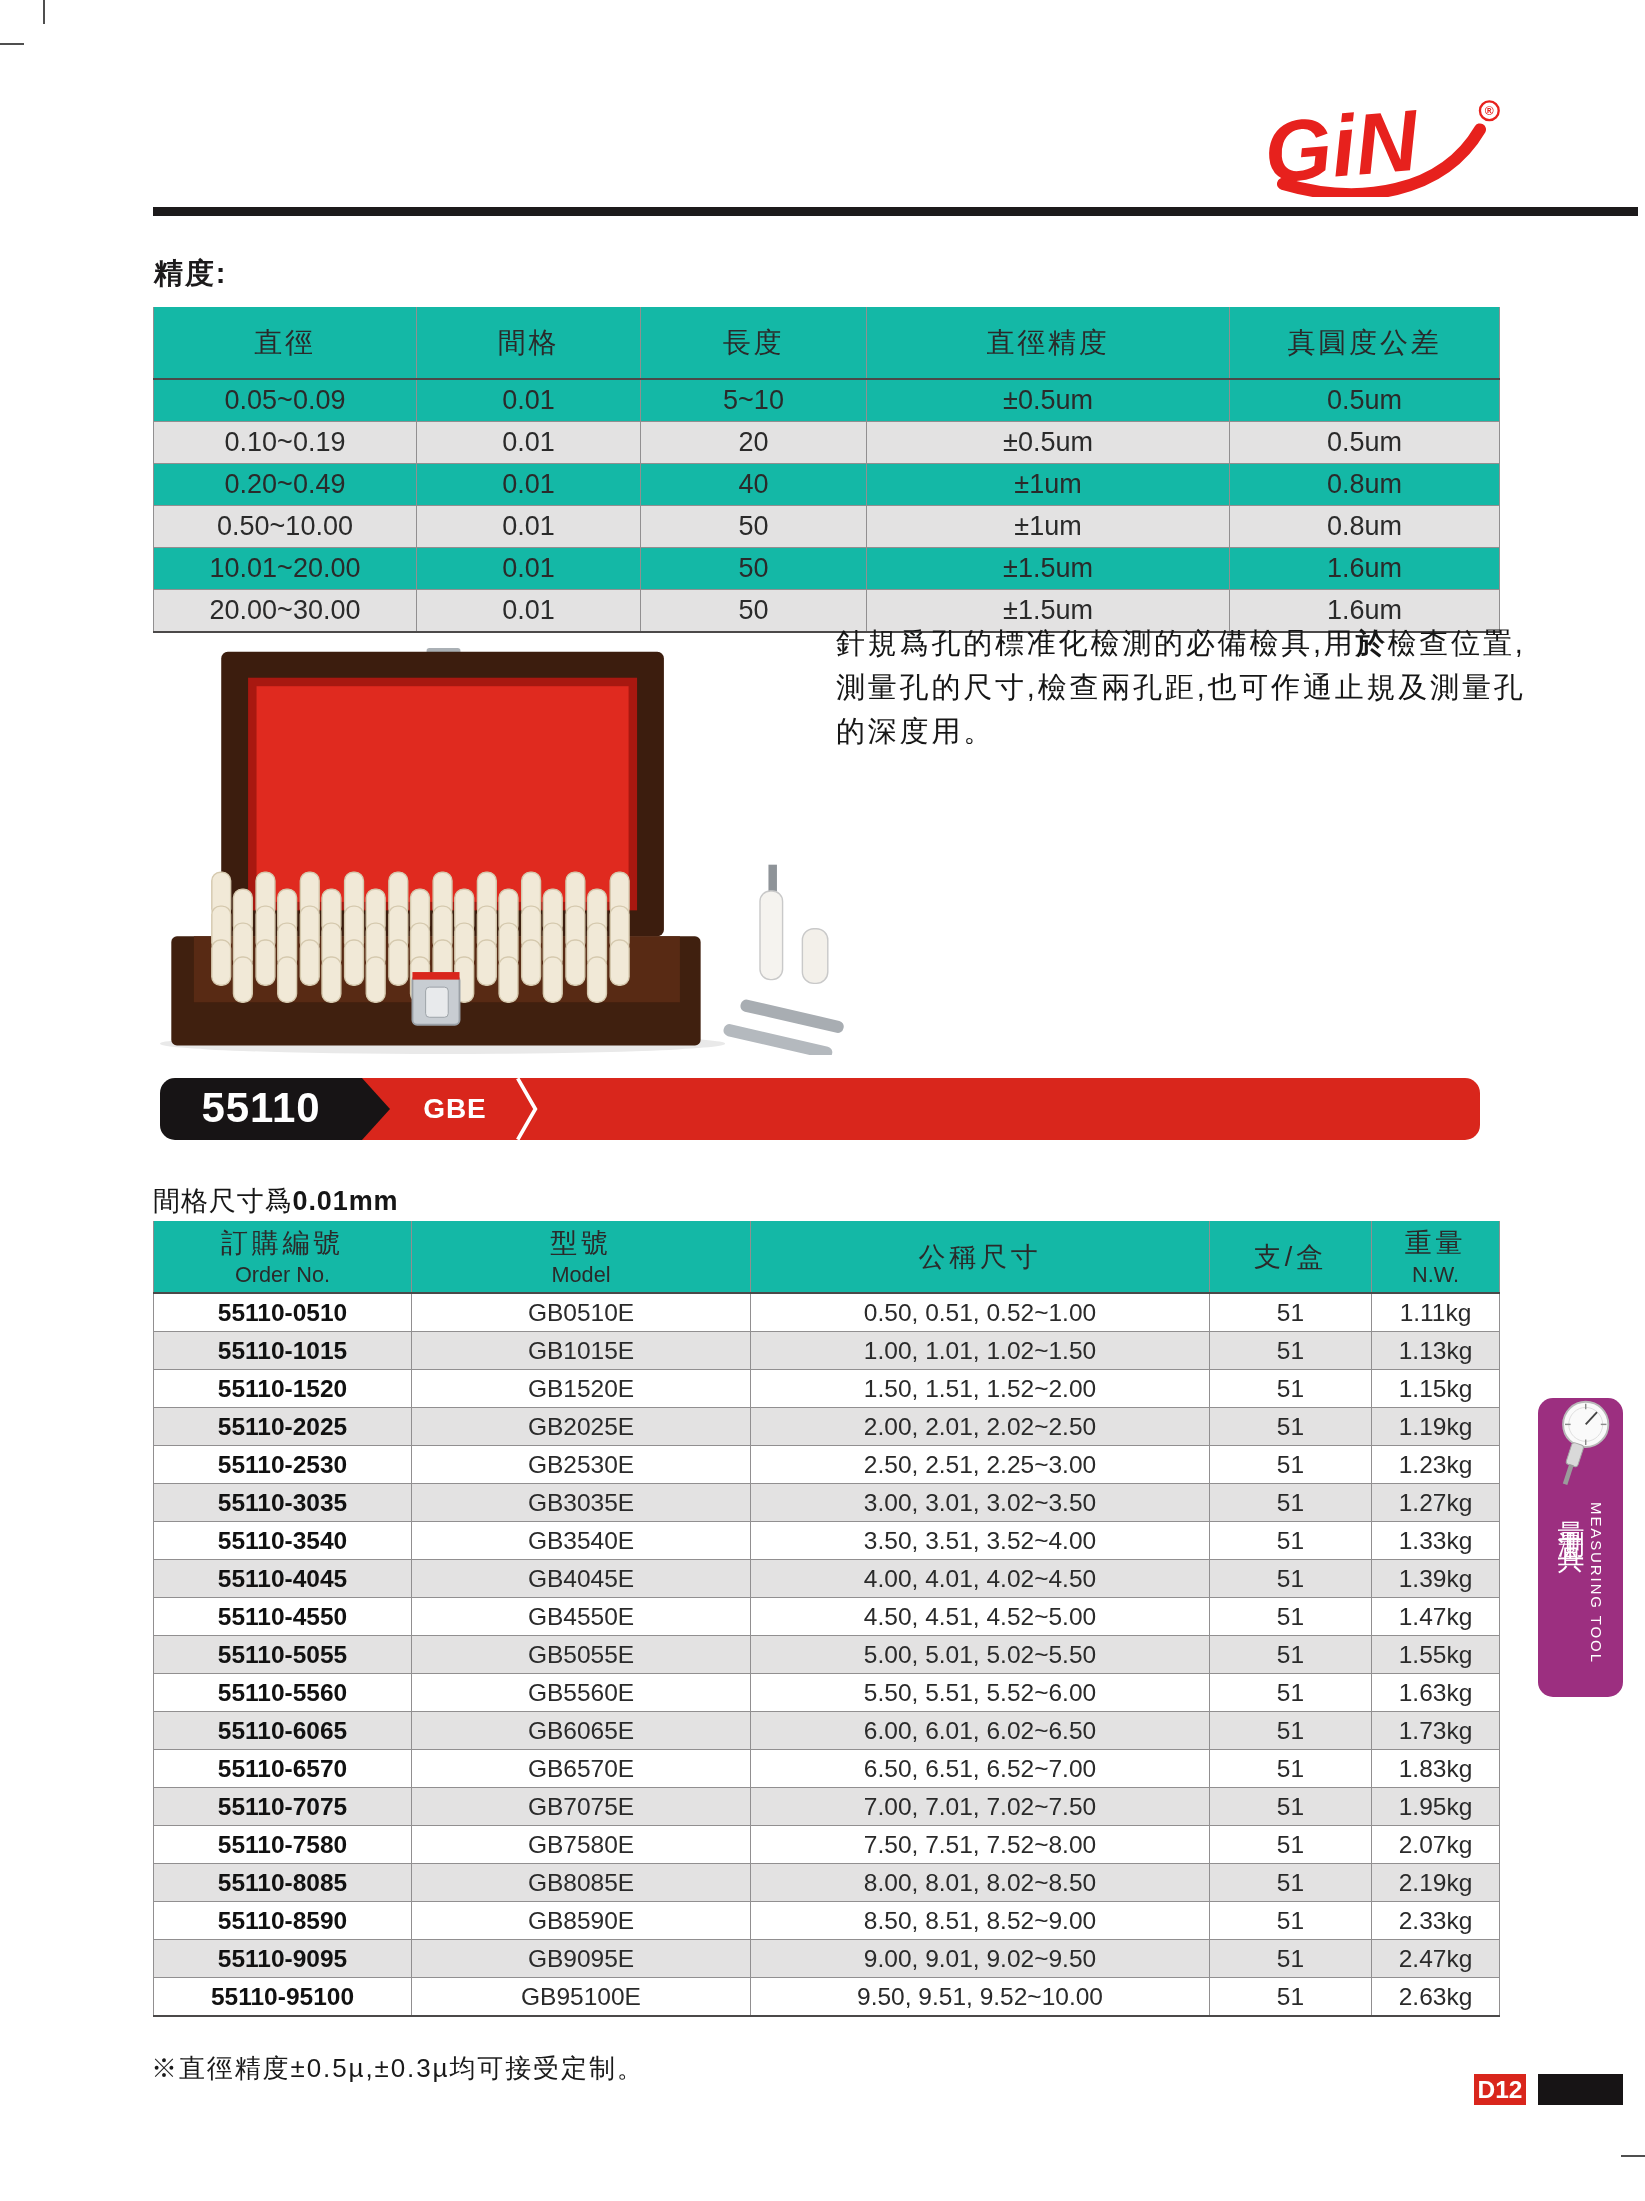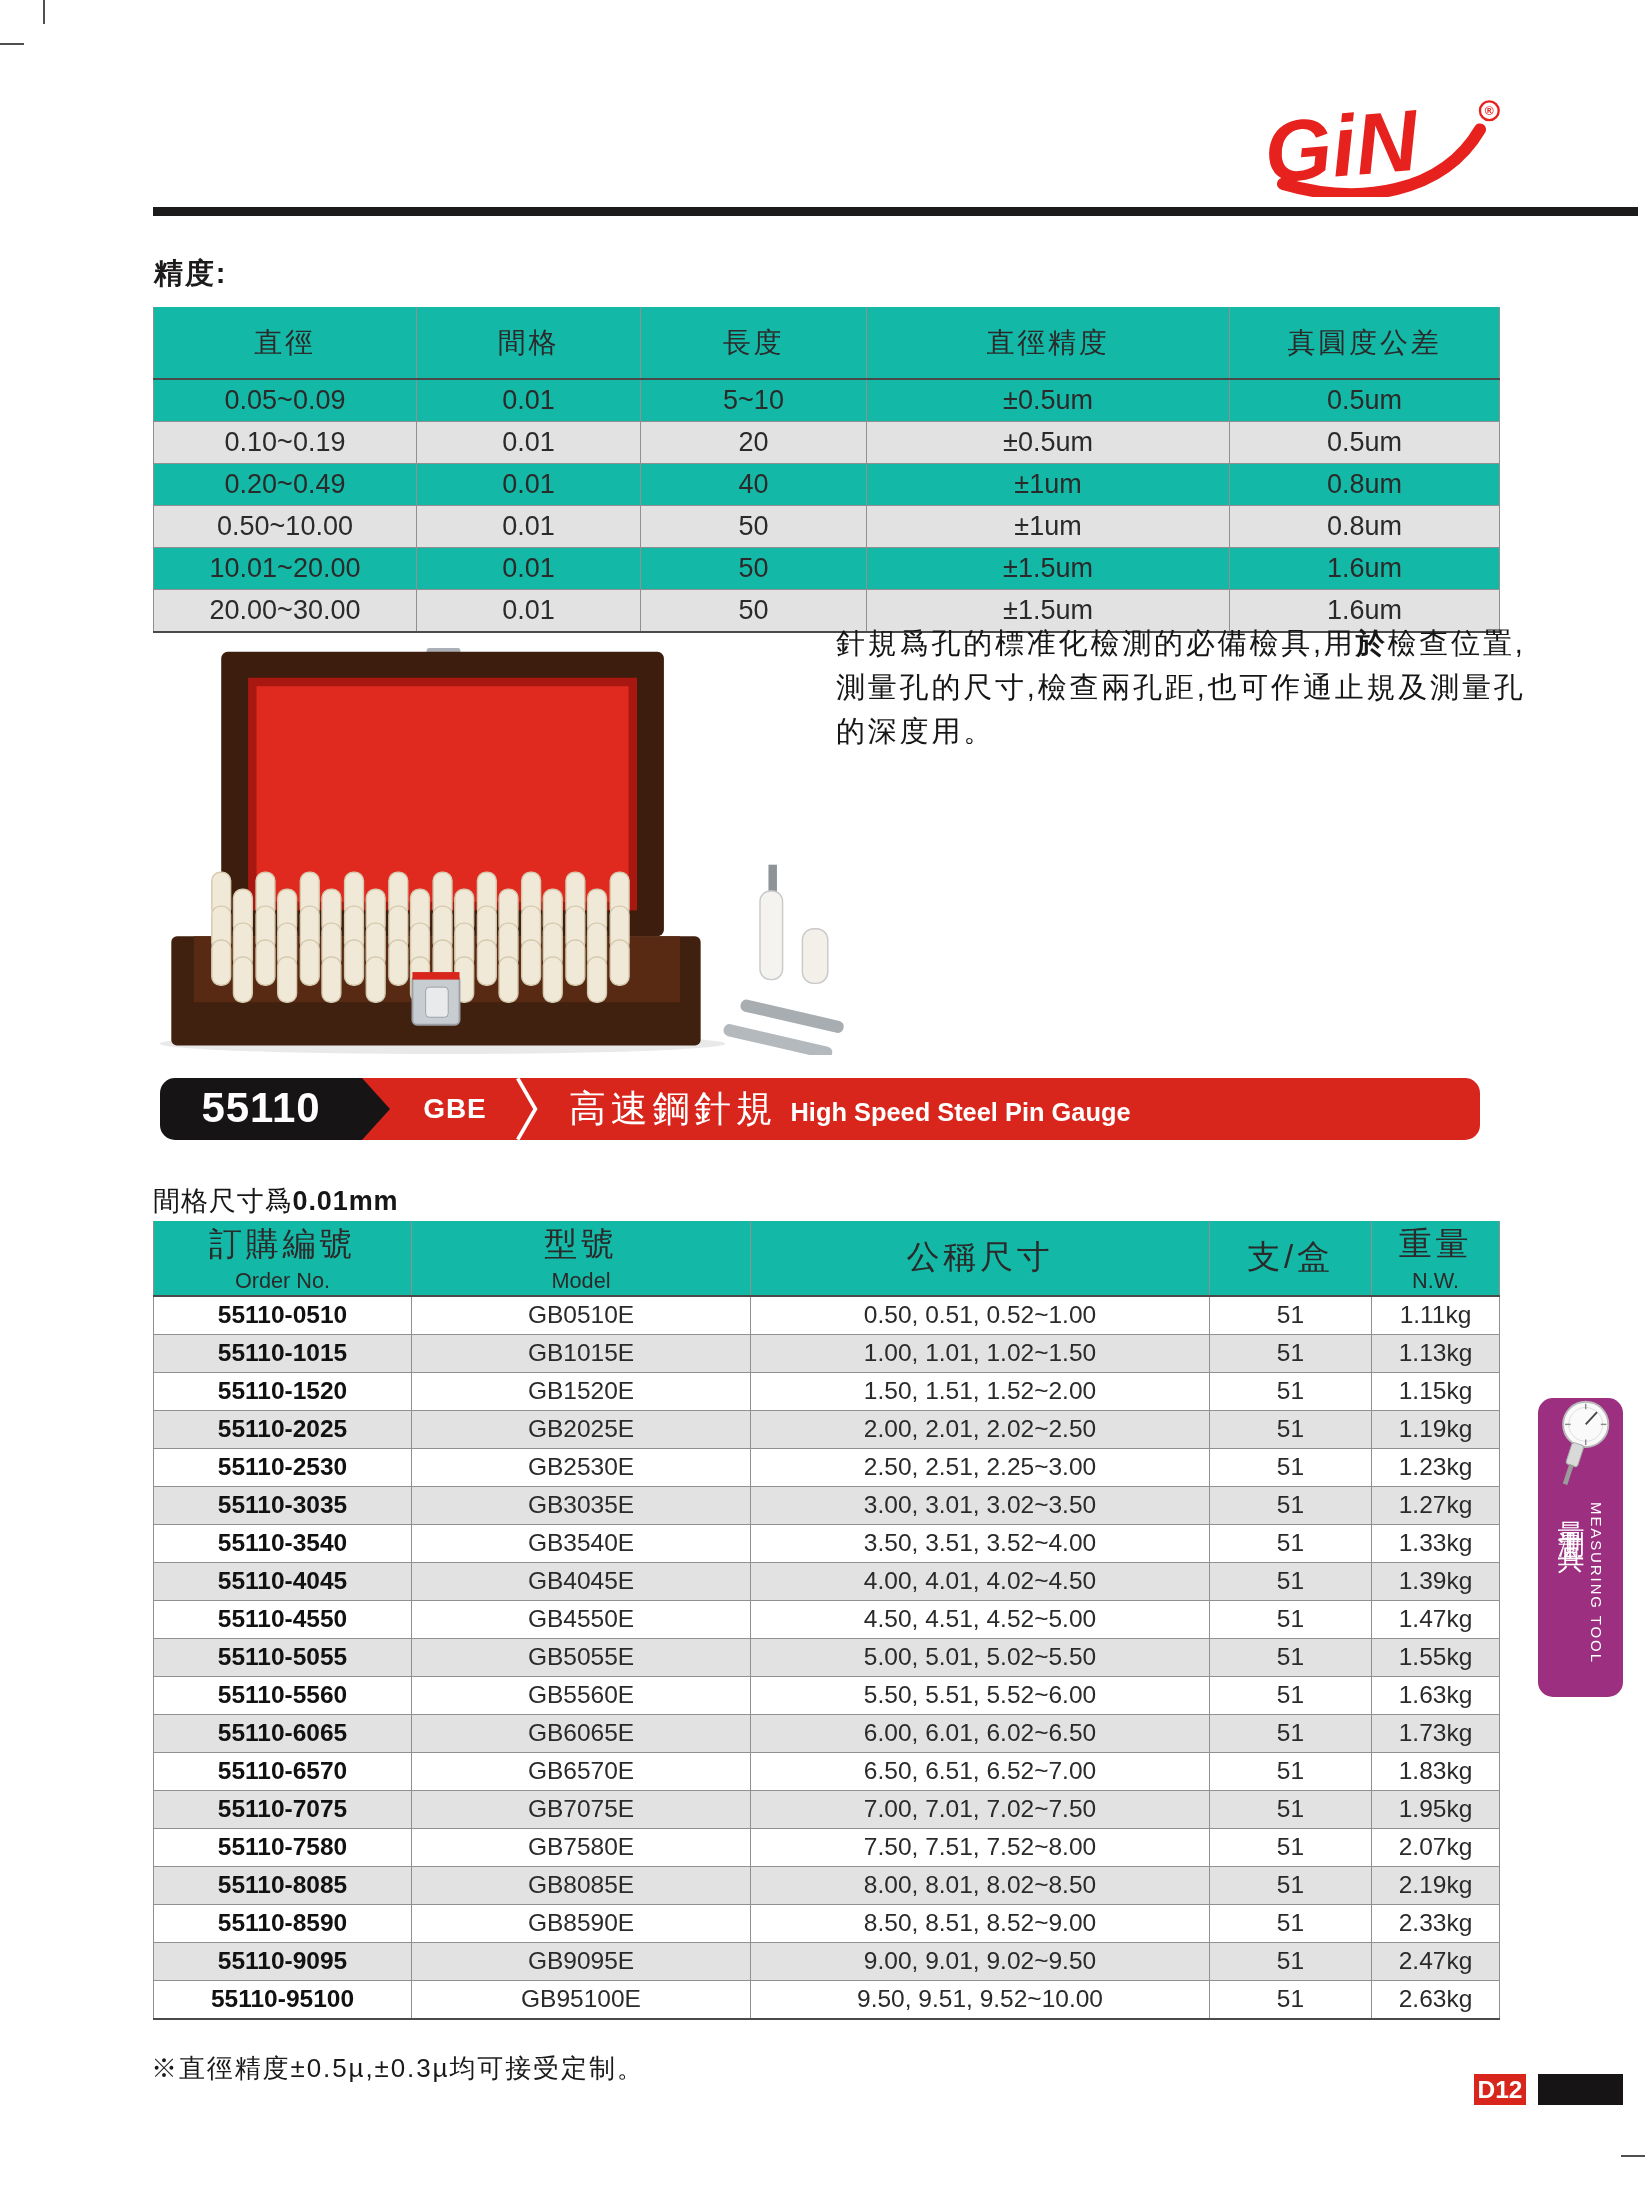--- a/index.html
+++ b/index.html
@@ -25,21 +25,21 @@
               vertical-align:middle;overflow:hidden;white-space:nowrap;}
   .t thead th{background:#14b8a6;border-bottom:2.8px solid #4b4949;font-weight:normal;}
   #precision-table{top:307px;width:1346px;}
   #precision-table thead th{height:69px;font-size:28px;letter-spacing:2.8px;}
   #precision-table tbody td{height:39px;font-size:27px;border-bottom:1.9px solid #918f90;background:#14b8a6;}
   #precision-table tbody tr:nth-child(even) td{background:#e3e2e2;}
   #precision-table tbody tr:last-child td{border-bottom:2.8px solid #4b4949;}
 
   #order-table{top:1221px;width:1346px;}
   #order-table thead th{height:69px;}
-  .th-zh{font-size:33px;letter-spacing:3.8px;}
+  .th-zh{font-size:27px;letter-spacing:3.8px;}
   .th-en{font-size:21.7px;margin-top:0.9px;letter-spacing:0;}
   #order-table tbody td{height:35px;font-size:24.5px;border-bottom:1.9px solid #918f90;background:#fff;}
   #order-table tbody tr:nth-child(even) td{background:#e3e2e2;}
   #order-table tbody td:first-child{font-weight:bold;color:#111;}
   #order-table tbody tr:last-child td{border-bottom:2.8px solid #4b4949;}
 
   
   .product{position:absolute;left:160px;top:648px;width:697px;height:407px;}
   .desc{position:absolute;left:836px;top:621px;width:706px;font-size:29px;line-height:44px;
         letter-spacing:2.8px;color:#161616;}
@@ -270,24 +270,20 @@
   <div class="banner-badge">
     <div class="badge-body">55110</div>
     <div class="badge-arrow"></div>
   </div>
   <div class="banner-gbe">GBE</div>
   <div class="banner-chevron">
     <svg width="26" height="72" viewBox="0 0 28 76">
         <polyline points="4,5 23,38 4,71" fill="none" stroke="#fff" stroke-width="4"></polyline>
       </svg>
   </div>
-  <div class="banner-title">
-    <span class="zh">高速鋼針規</span>
-    <span class="en">High Speed Steel Pin Gauge</span>
-  </div>
 
   <div class="spacing-note">
     <span>間格尺寸爲</span><span class="v">0.01mm</span>
   </div>
 
   <table class="t" id="order-table">
     <colgroup>
         <col style="width:258px">
         <col style="width:339px">
         <col style="width:459px">

